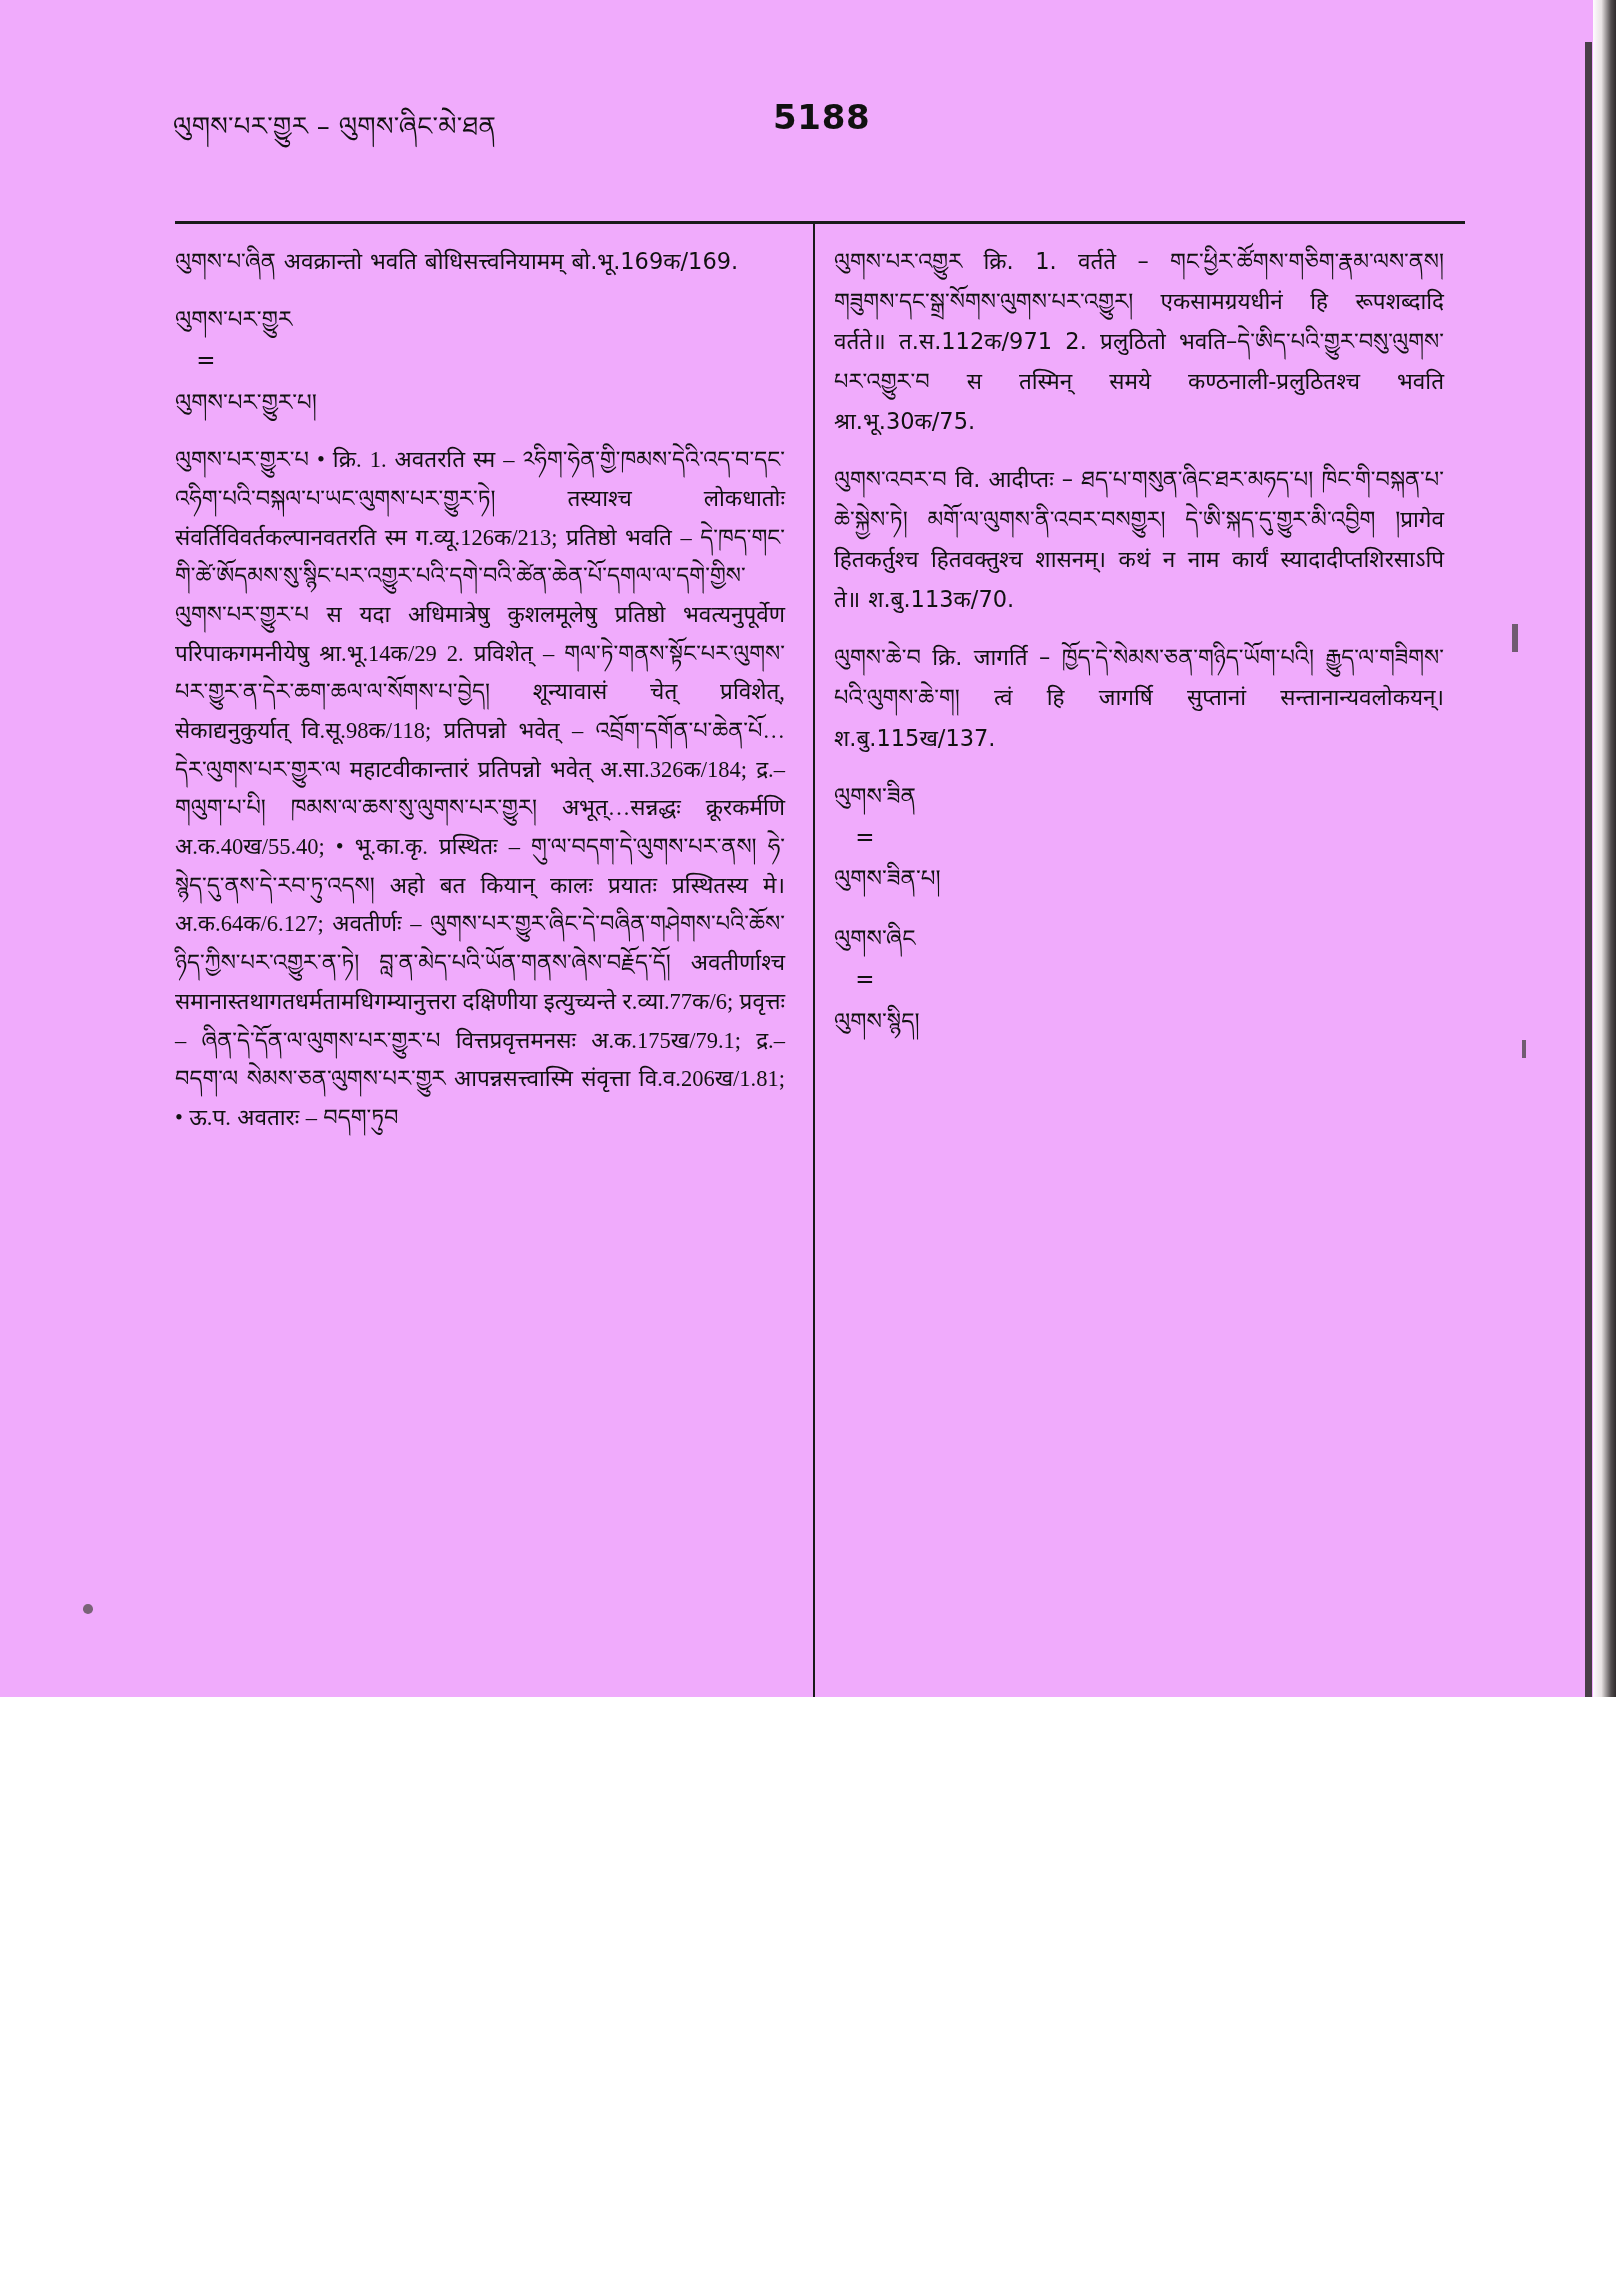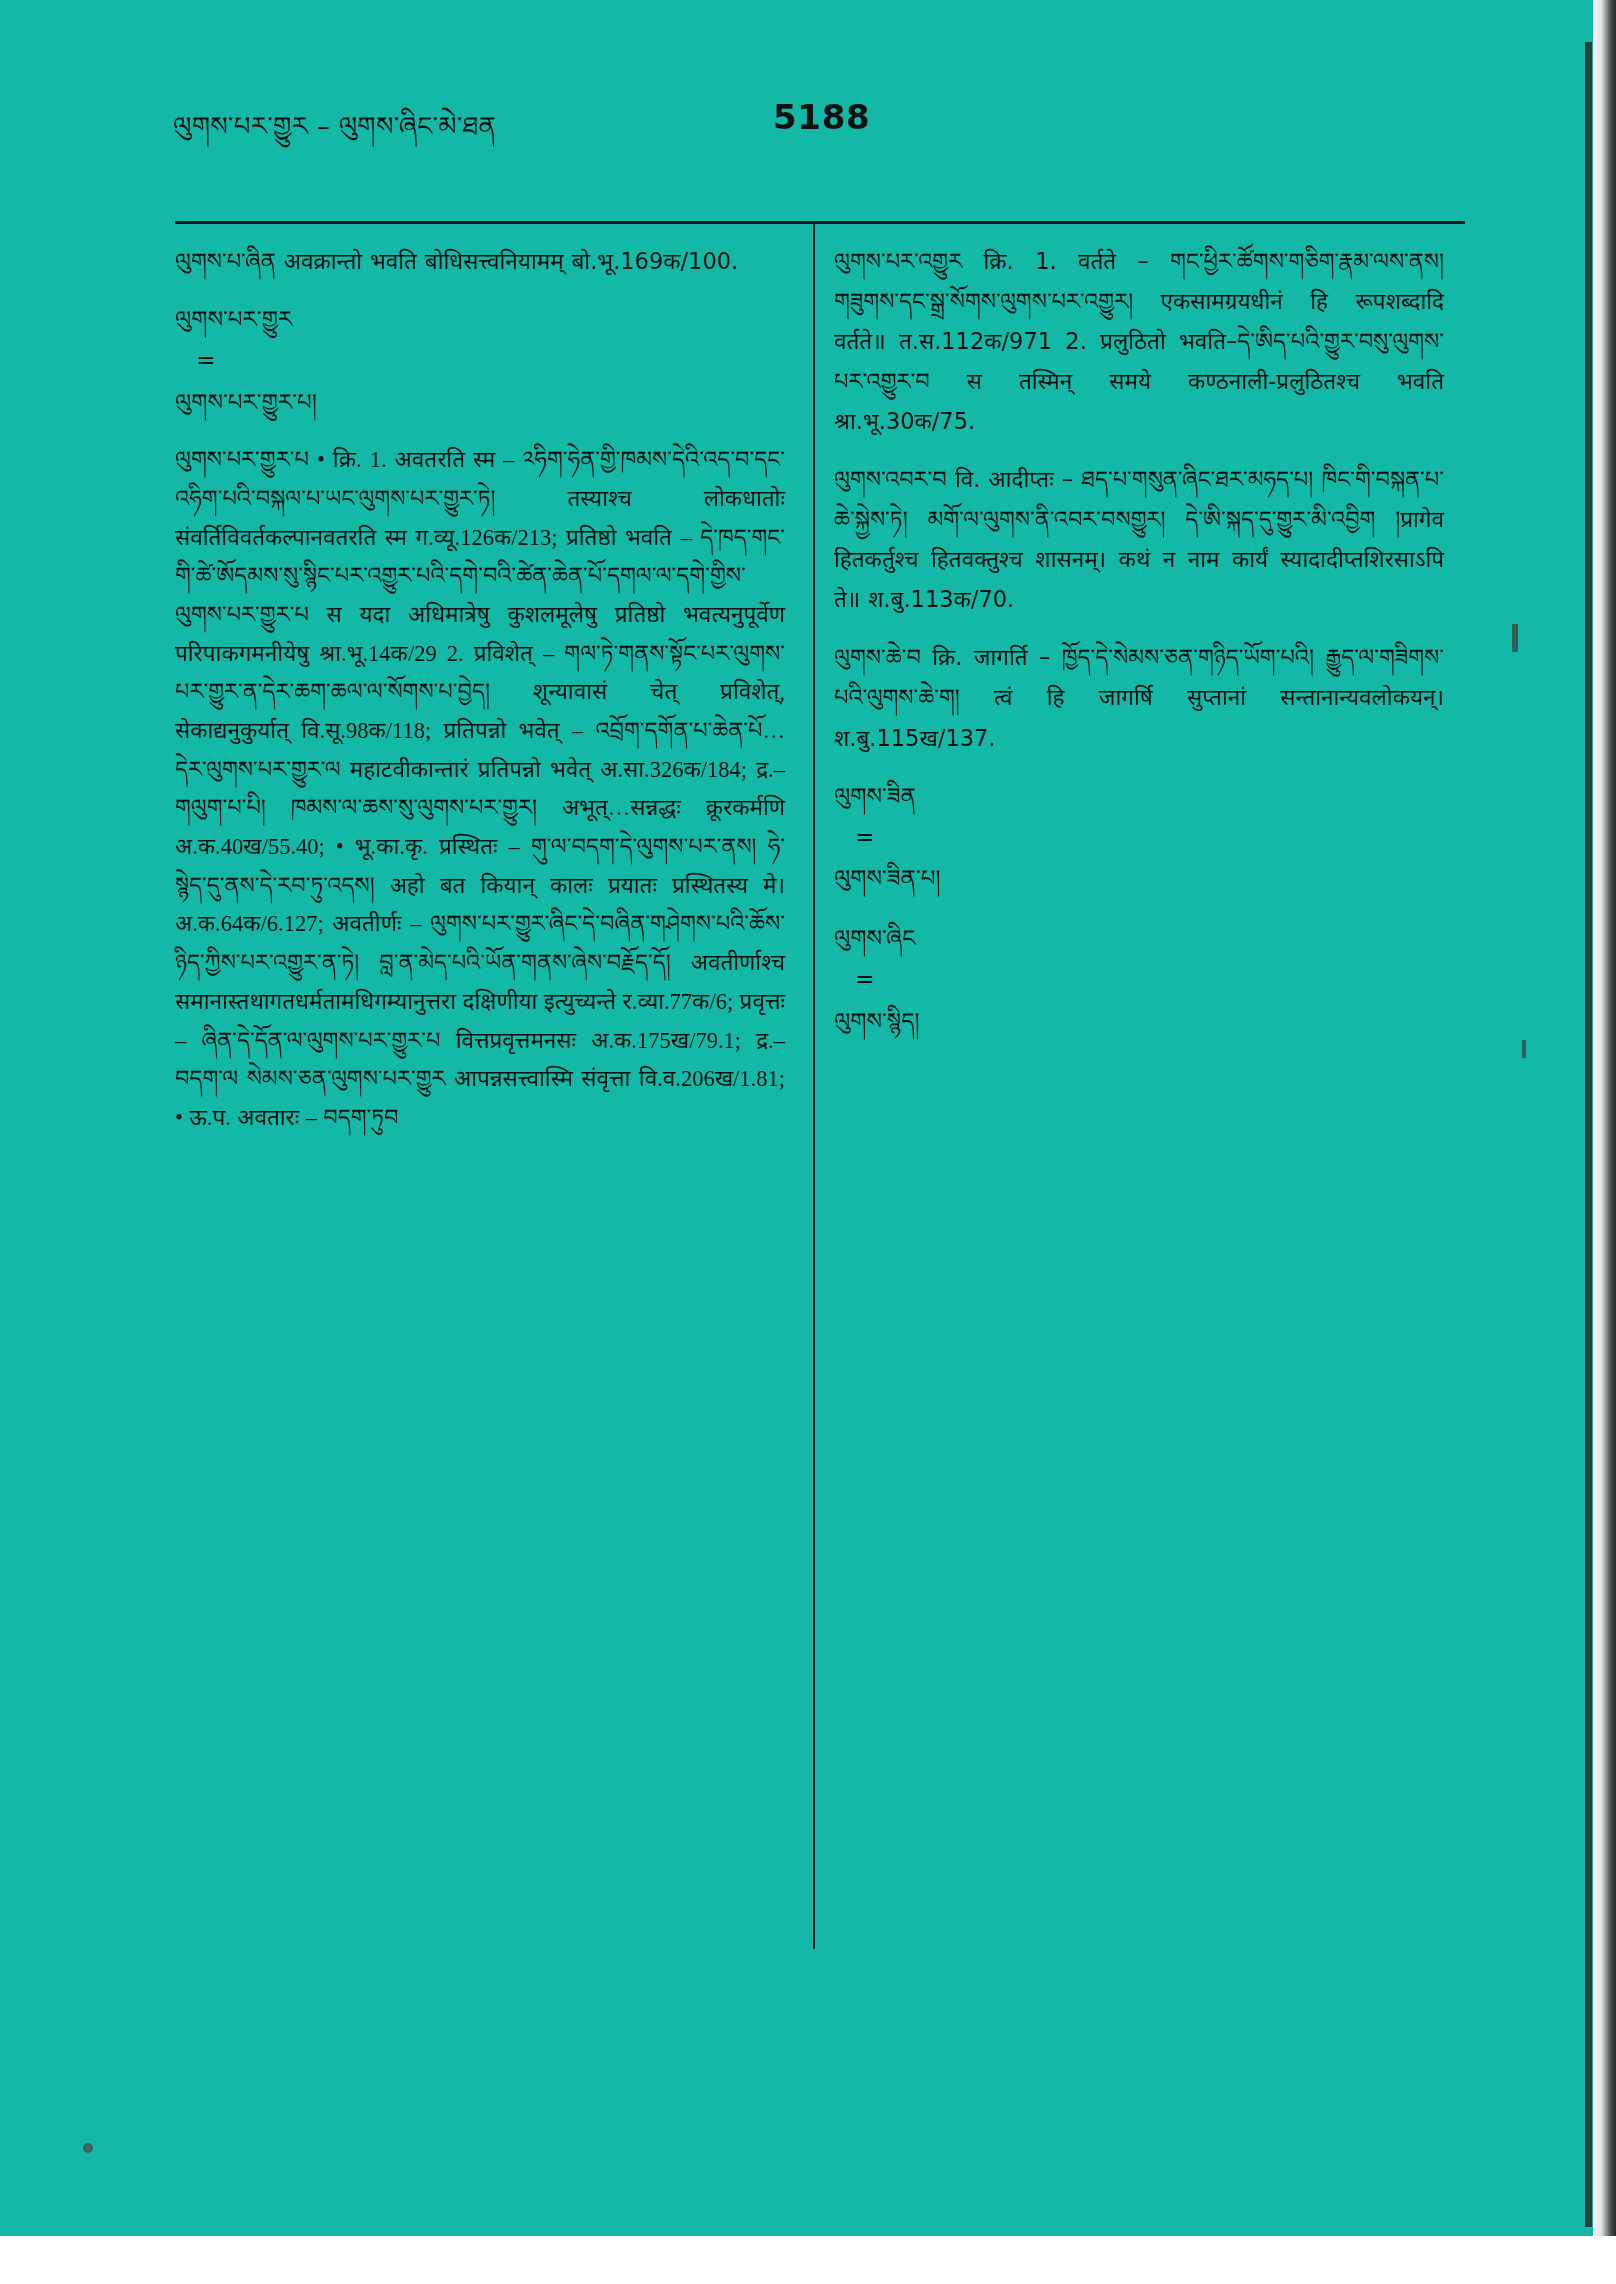--- a/index.html
+++ b/index.html
@@ -7,22 +7,22 @@
     padding: 0;
     background: #ffffff;
   }
   body {
     font-family: "DejaVu Sans", sans-serif;
     color: #111111;
   }
   .page {
     position: relative;
     width: 1617px;
-    height: 2236px;
-    background: #14b8a6;
+    height: 1697px;
+    background: #f0abfc;
     box-sizing: border-box;
     overflow: hidden;
   }
 
   
   .scan-edge-right {
     position: absolute;
     top: 0;
     right: 0;
     width: 23.6px;
@@ -158,21 +158,21 @@
 
   <div class="rule"></div>
 
   <div class="columns">
 
     <div class="divider"></div>
 
     <div class="col col-left">
 
       <div class="entry">
-        <div class="para">ལུགས་པ་ཞིན अवक्रान्तो भवति बोधिसत्त्वनियामम् बो.भू.169क/100.</div>
+        <div class="para">ལུགས་པ་ཞིན अवक्रान्तो भवति बोधिसत्त्वनियामम् बो.भू.169क/169.</div>
       </div>
 
       <div class="entry">
         <div class="equals-line">
           <span class="lhs tib">ལུགས་པར་གྱུར</span>
           <span class="eq">=</span>
           <span class="rhs tib">ལུགས་པར་གྱུར་པ།</span>
         </div>
       </div>
 

